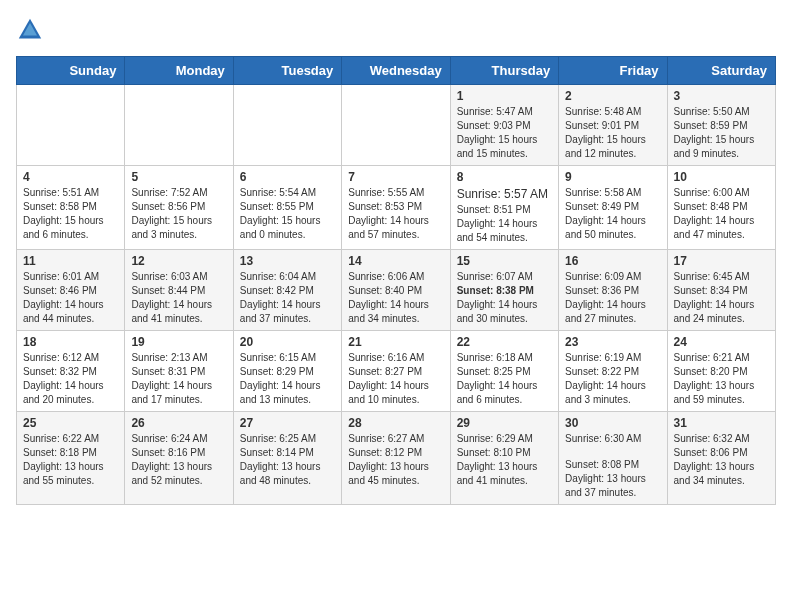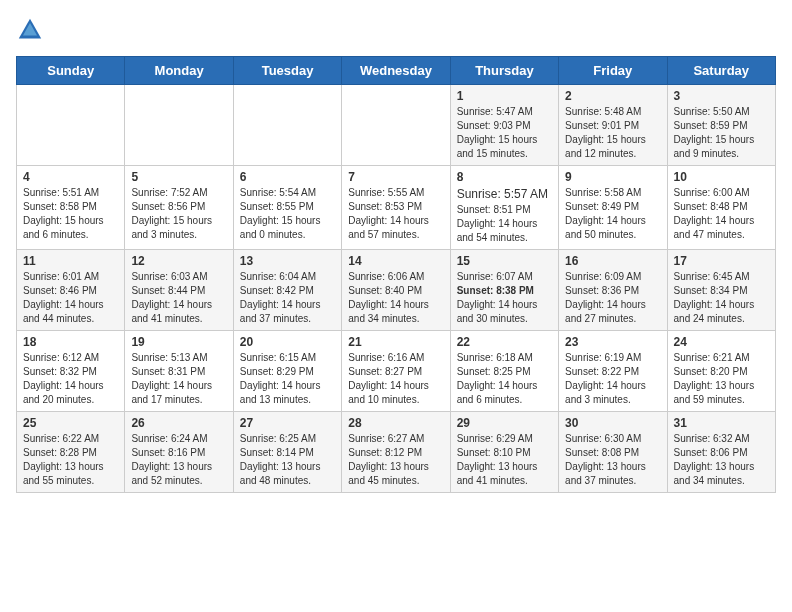--- a/index.html
+++ b/index.html
@@ -55,21 +55,21 @@
     .calendar {
       width: 100%;
       border-collapse: collapse;
       border: 1px solid #ccc;
     }
     .calendar th {
       background: #2a6db5;
       color: #fff;
       font-size: 13px;
       font-weight: bold;
-      text-align: center;
+      text-align: right;
       padding: 6px 8px;
       border: 1px solid #1f5a9a;
     }
     .calendar td {
       vertical-align: top;
       border: 1px solid #ccc;
       padding: 4px 6px;
       width: calc(100% / 7);
       min-height: 80px;
       font-size: 10.5px;
@@ -239,21 +239,21 @@
       </tr>
       <tr>
         <td>
           <span class="day-num">18</span>
           <div style="font-size: 10px; line-height: 1.4;">Sunrise: 6:12 AM</div>
           <div style="font-size: 10px; line-height: 1.4;">Sunset: 8:32 PM</div>
           <div style="font-size: 10px; line-height: 1.4;">Daylight: 14 hours and 20 minutes.</div>
         </td>
         <td>
           <span class="day-num">19</span>
-          <div style="font-size: 10px; line-height: 1.4;">Sunrise: 5:13 AM</div>
+          <div style="font-size: 10px; line-height: 1.4;">Sunrise: 2:13 AM</div>
           <div style="font-size: 10px; line-height: 1.4;">Sunset: 8:31 PM</div>
           <div style="font-size: 10px; line-height: 1.4;">Daylight: 14 hours and 17 minutes.</div>
         </td>
         <td>
           <span class="day-num">20</span>
           <div style="font-size: 10px; line-height: 1.4;">Sunrise: 6:15 AM</div>
           <div style="font-size: 10px; line-height: 1.4;">Sunset: 8:29 PM</div>
           <div style="font-size: 10px; line-height: 1.4;">Daylight: 14 hours and 13 minutes.</div>
         </td>
         <td>
@@ -278,21 +278,21 @@
           <span class="day-num">24</span>
           <div style="font-size: 10px; line-height: 1.4;">Sunrise: 6:21 AM</div>
           <div style="font-size: 10px; line-height: 1.4;">Sunset: 8:20 PM</div>
           <div style="font-size: 10px; line-height: 1.4;">Daylight: 13 hours and 59 minutes.</div>
         </td>
       </tr>
       <tr>
         <td>
           <span class="day-num">25</span>
           <div style="font-size: 10px; line-height: 1.4;">Sunrise: 6:22 AM</div>
-          <div style="font-size: 10px; line-height: 1.4;">Sunset: 8:28 PM</div>
+          <div style="font-size: 10px; line-height: 1.4;">Sunset: 8:18 PM</div>
           <div style="font-size: 10px; line-height: 1.4;">Daylight: 13 hours and 55 minutes.</div>
         </td>
         <td>
           <span class="day-num">26</span>
           <div style="font-size: 10px; line-height: 1.4;">Sunrise: 6:24 AM</div>
           <div style="font-size: 10px; line-height: 1.4;">Sunset: 8:16 PM</div>
           <div style="font-size: 10px; line-height: 1.4;">Daylight: 13 hours and 52 minutes.</div>
         </td>
         <td>
           <span class="day-num">27</span>
@@ -308,21 +308,21 @@
         </td>
         <td>
           <span class="day-num">29</span>
           <div style="font-size: 10px; line-height: 1.4;">Sunrise: 6:29 AM</div>
           <div style="font-size: 10px; line-height: 1.4;">Sunset: 8:10 PM</div>
           <div style="font-size: 10px; line-height: 1.4;">Daylight: 13 hours and 41 minutes.</div>
         </td>
         <td>
           <span class="day-num">30</span>
           <div style="font-size: 10px; line-height: 1.4;">Sunrise: 6:30 AM</div>
-          <div style="font-size: 10px; line-height: 1.4;">Sunset: 8:08 PM</div>
+          <div style="font-size: 10px; line-height: 1.4; margin-top: 12px;">Sunset: 8:08 PM</div>
           <div style="font-size: 10px; line-height: 1.4;">Daylight: 13 hours and 37 minutes.</div>
         </td>
         <td>
           <span class="day-num">31</span>
           <div style="font-size: 10px; line-height: 1.4;">Sunrise: 6:32 AM</div>
           <div style="font-size: 10px; line-height: 1.4;">Sunset: 8:06 PM</div>
           <div style="font-size: 10px; line-height: 1.4;">Daylight: 13 hours and 34 minutes.</div>
         </td>
       </tr>
     </tbody>

